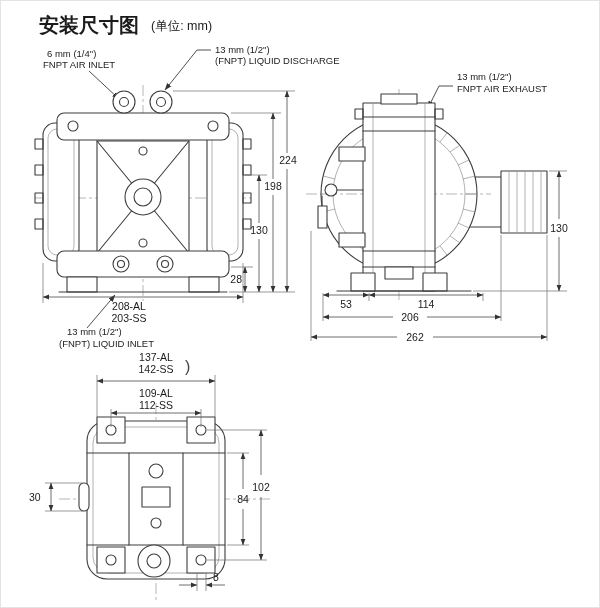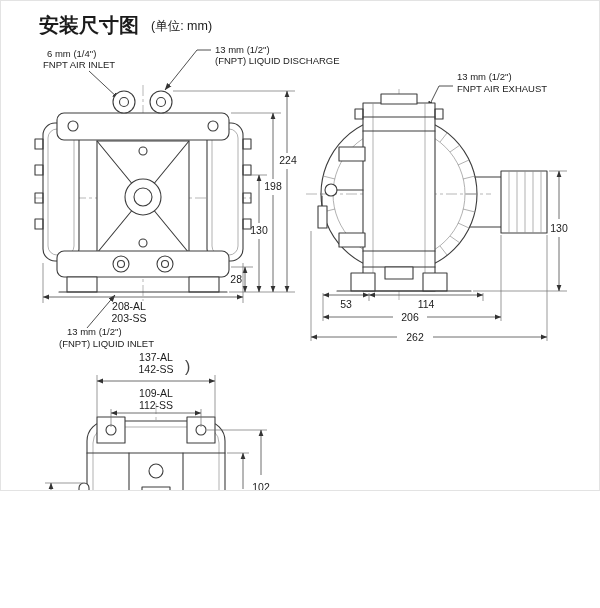--- a/index.html
+++ b/index.html
@@ -1,16 +1,16 @@
 <!DOCTYPE html>
 <html><head>
 <meta charset="utf-8">
 <style>
   html,body{margin:0;padding:0;background:#fff;}
-  .stage{position:relative;width:600px;height:491px;background:#ffffff;border:1px solid #e3e3e3;box-sizing:border-box;overflow:hidden;text-align:right;}
+  .stage{position:relative;width:600px;height:608px;background:#ffffff;border:1px solid #e3e3e3;box-sizing:border-box;overflow:hidden;text-align:right;}
   svg{display:block;}
   svg text{font-family:"Liberation Sans",sans-serif;fill:#1b1b1b;}
   .title{font-family:"DejaVu Serif",serif;font-weight:bold;font-size:20px;}
   .unit{font-size:12.5px;}
   .co{font-size:9.5px;}
   .dm{font-size:10.5px;}
   .paren{font-size:16px;fill:#444;}
   .mid{text-anchor:middle;}
   .end{text-anchor:end;}
   .draw{stroke:#3c3c3c;stroke-width:1.1;fill:none;stroke-linecap:round;stroke-linejoin:round;}

